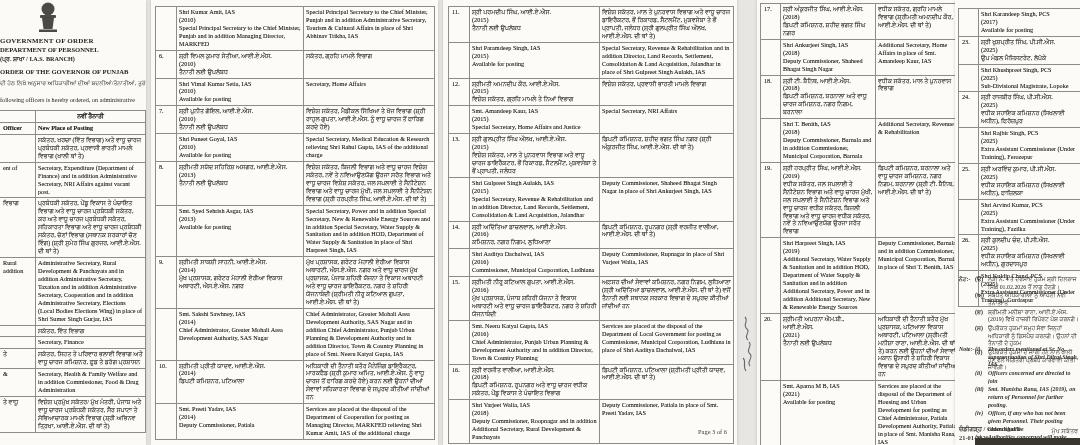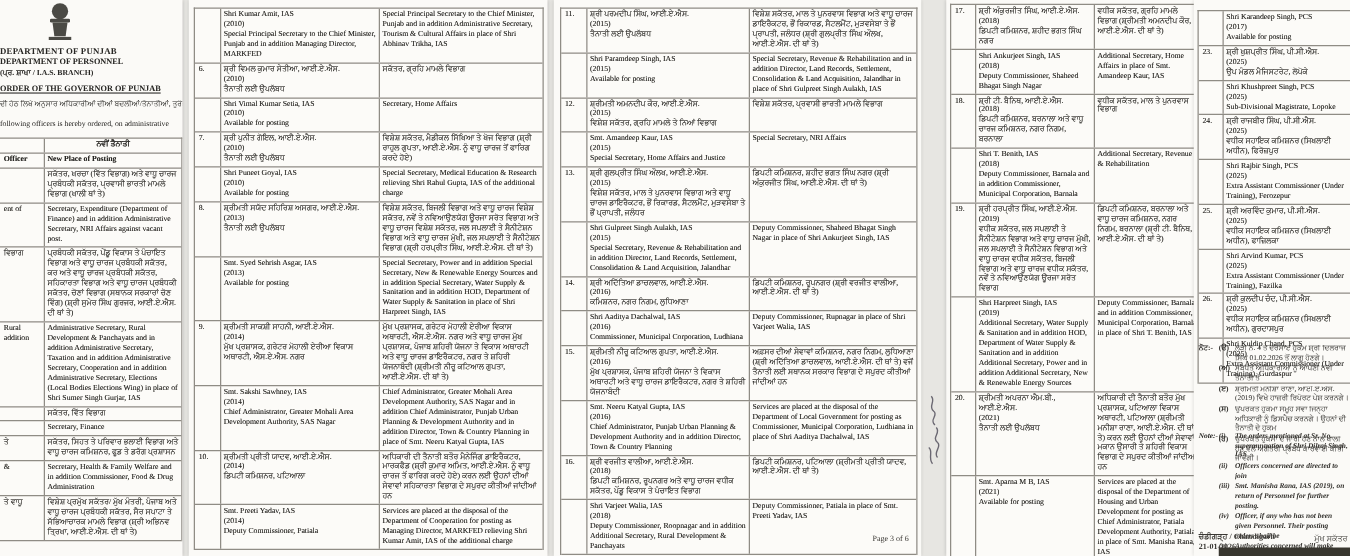--- a/index.html
+++ b/index.html
@@ -43,21 +43,21 @@
     <div class="emblem">
       <svg width="34" height="34" viewBox="0 0 34 34" aria-hidden="true">
         <g fill="#4b4a45">
           <ellipse cx="17" cy="7" rx="6.5" ry="6.5"></ellipse>
           <rect x="9" y="13" width="16" height="3" rx="1"></rect>
           <path d="M11 16 L23 16 L21.5 27 L12.5 27 Z"></path>
           <rect x="8" y="27.5" width="18" height="2.5"></rect>
         </g>
       </svg>
     </div>
-    <div class="hl b" style="top:37px;font-size:7px;letter-spacing:.2px">DEPARTMENT OF PUNJAB</div>
+    <div class="hl b" style="top:37px;font-size:7px;letter-spacing:.2px">GOVERNMENT OF ORDER</div>
     <div class="hl b" style="top:46px;font-size:6.6px">DEPARTMENT OF PERSONNEL</div>
     <div class="hl b" style="top:55px;font-size:6.2px">(ਪ੍ਰ. ਸ਼ਾਖਾ / I.A.S. BRANCH)</div>
     <div class="hl b u" style="top:68px;font-size:6.6px">ORDER OF THE GOVERNOR OF PUNJAB</div>
     <div class="hl" style="top:80px;font-size:6px">ਦੀ ਹੇਠ ਲਿਖੇ ਅਨੁਸਾਰ ਅਧਿਕਾਰੀਆਂ ਦੀਆਂ ਬਦਲੀਆਂ/ਤੈਨਾਤੀਆਂ, ਤੁਰੰਤ</div>
     <div class="hl" style="top:96px;font-size:6.2px">following officers is hereby ordered, on administrative</div>
 
     <div class="tbl" style="left:0;top:110px;width:145px;border-left:none">
       <div class="trow">
         <div class="c sno" style="width:30px"></div>
         <div class="c post hdr">ਨਵੀਂ ਤੈਨਾਤੀ</div>

